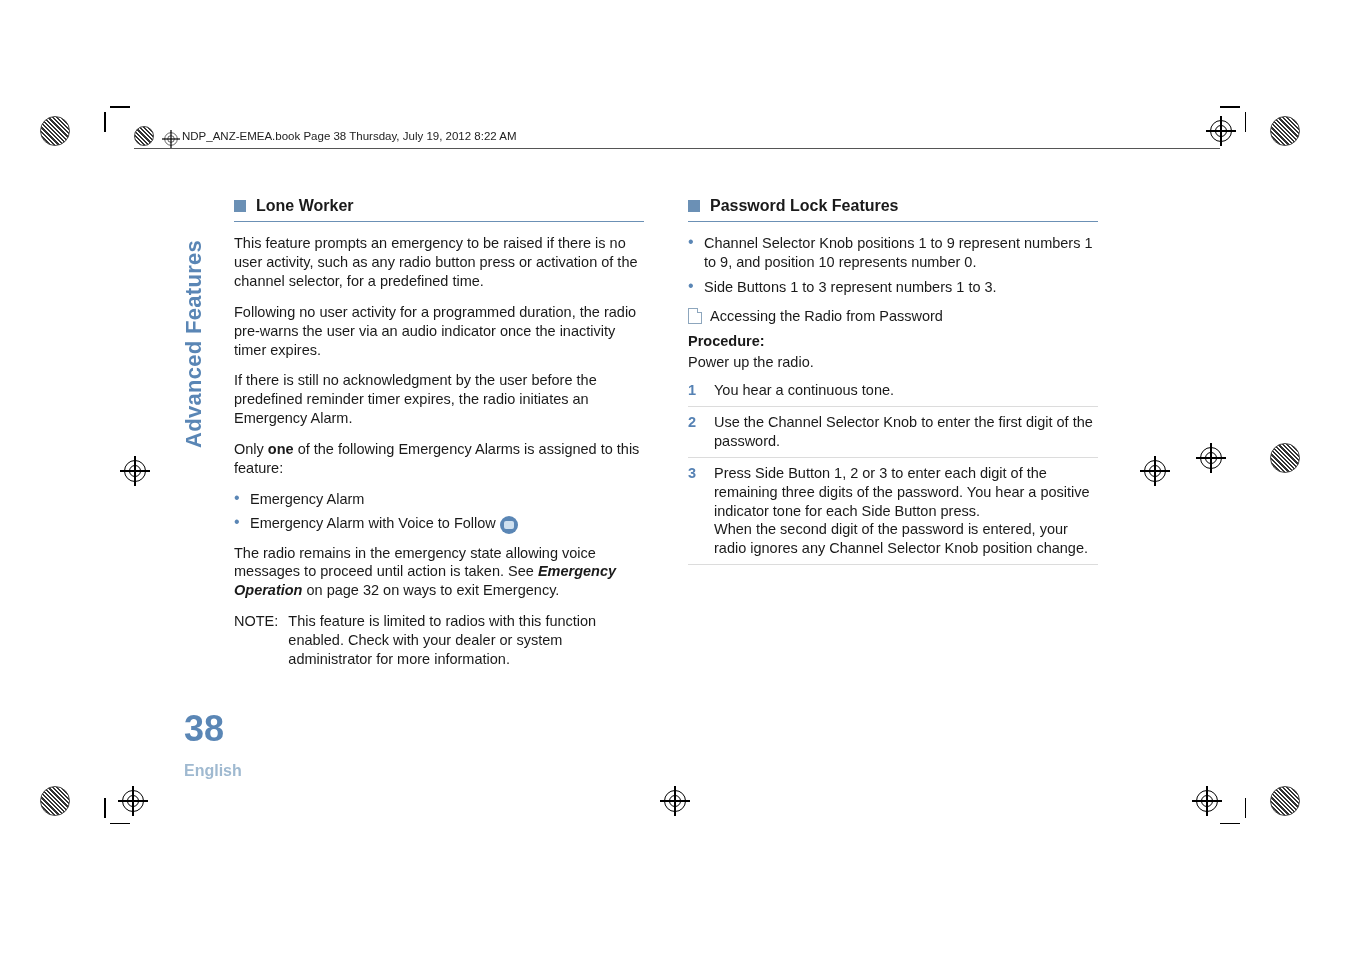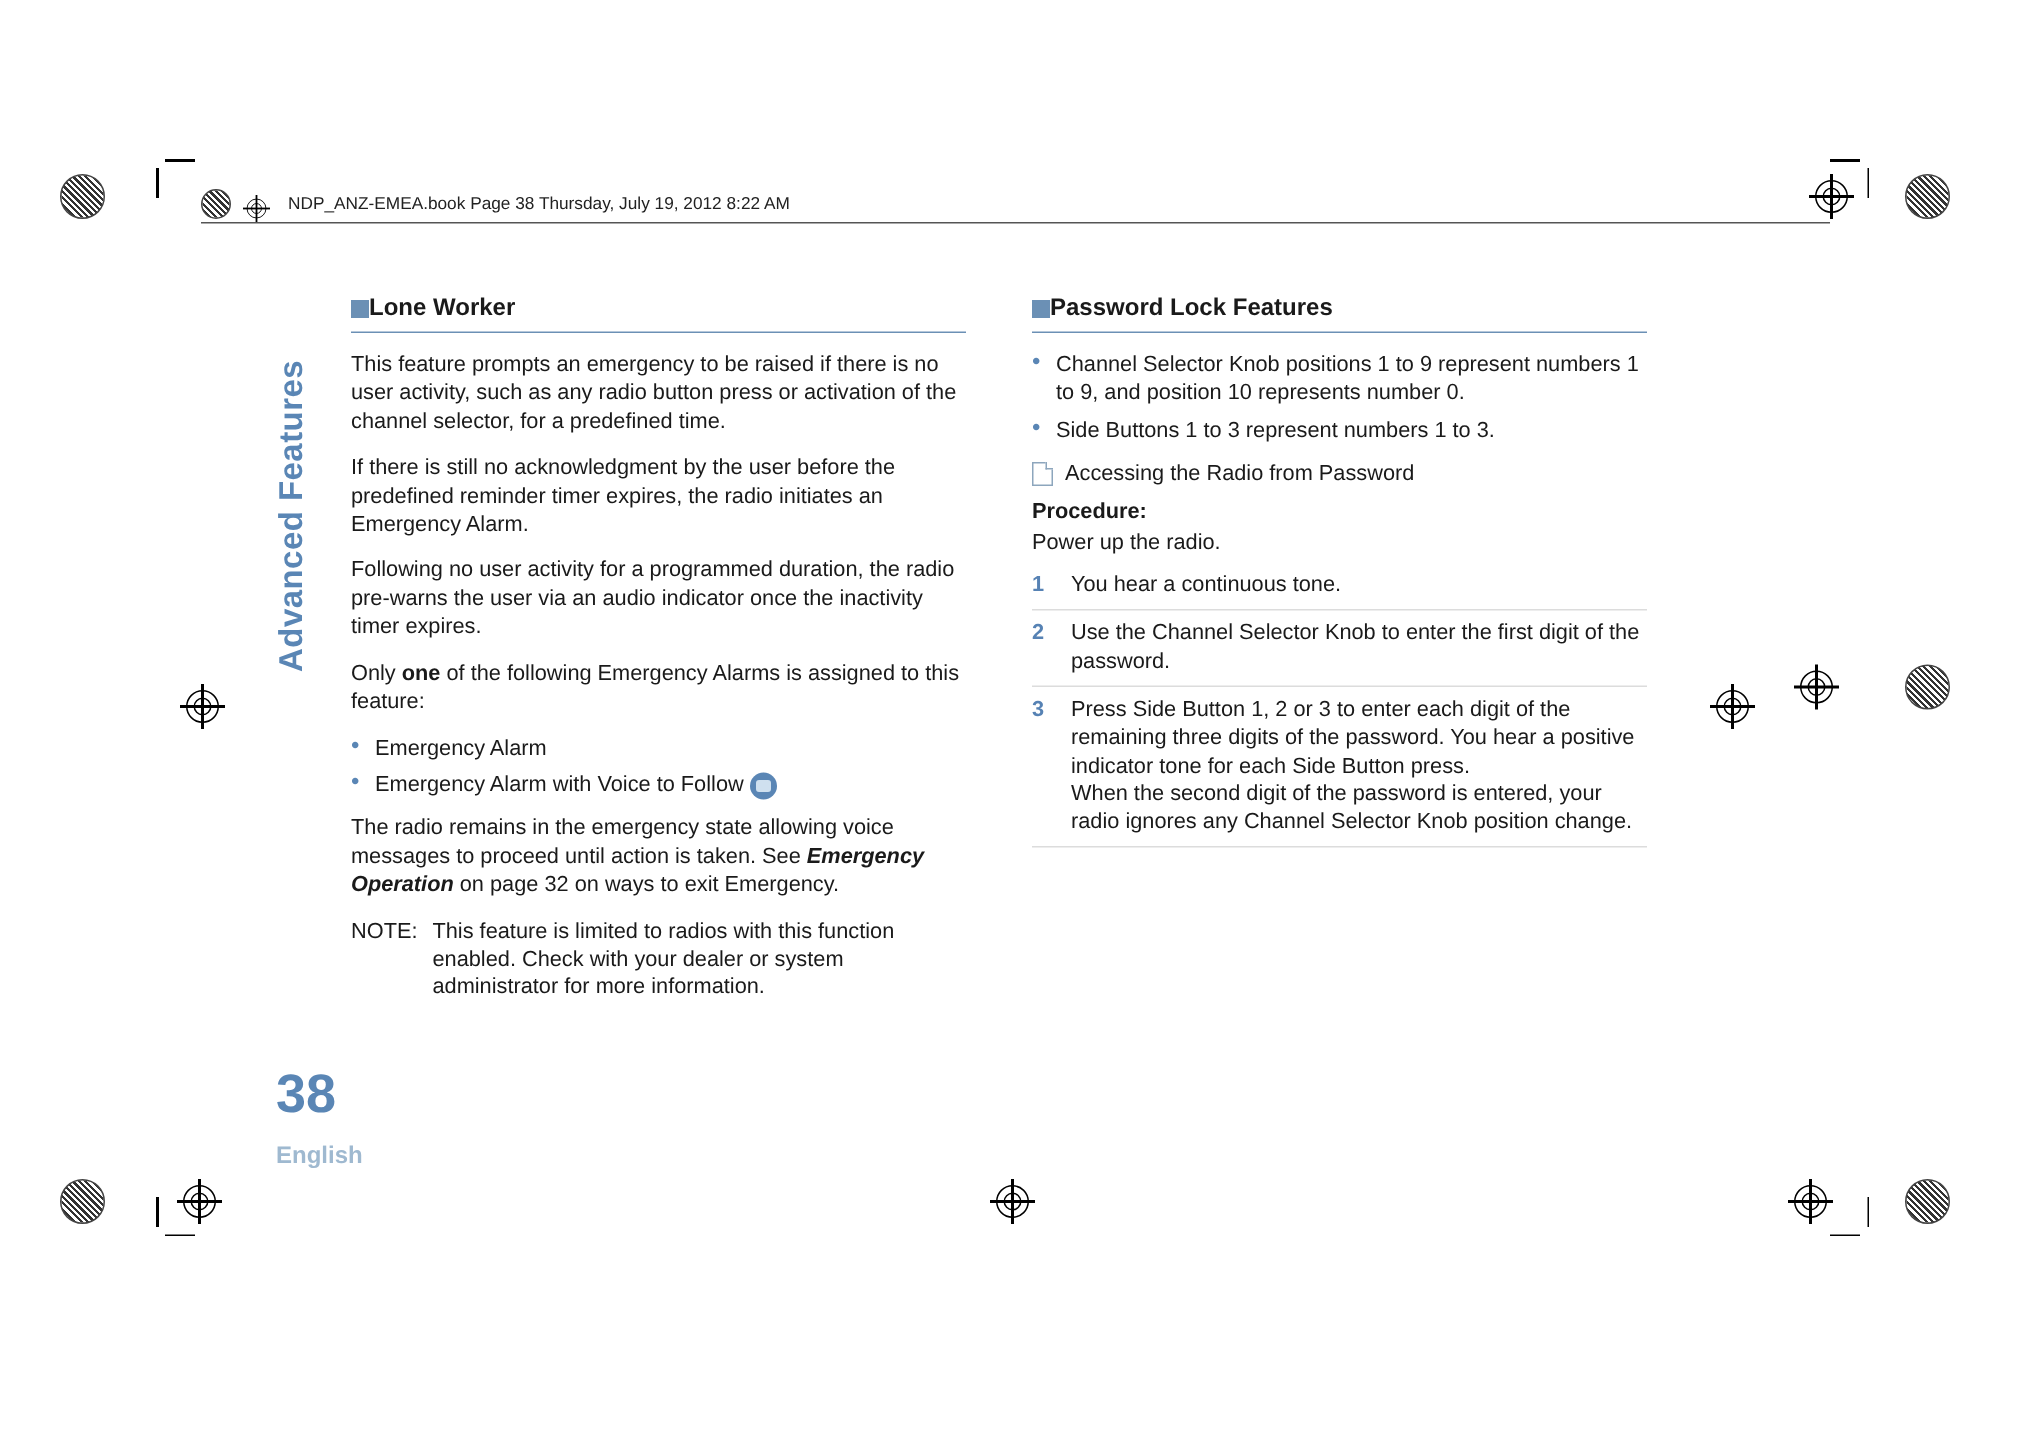--- a/index.html
+++ b/index.html
@@ -34,30 +34,30 @@
     background: repeating-linear-gradient(45deg,#333 0 1.5px,#fff 1.5px 3px);
     border: 1px solid #444;
   }
   .header-bar {
     position: absolute;
     top: 126px; left: 134px; right: 130px;
     border-bottom: 1.5px solid #555;
     padding-bottom: 2px;
     font-size: 11.5px;
     color: #222;
-    display: flex; align-items: center; gap: 10px;
+    display: flex; align-items: center; gap: 0;
   }
   .header-bar .reg-left { display:flex; align-items:center; gap:8px; }
   .columns {
     position:absolute; top:196px; left:234px; right:252px;
     display:flex; gap:44px;
   }
   .col { flex:1; }
   .section-hd {
-    display:flex; align-items:center; gap:0;
+    display:flex; align-items:center; gap:10px;
     margin-bottom: 4px;
   }
   .section-hd .sq { width:12px; height:12px; background:#6b90b5; }
   .section-hd .title { font-weight:bold; font-size:16px; }
   .section-rule { height:1.5px; background:linear-gradient(to right,#6b90b5,#6b90b5); margin-bottom:12px; }
   .para { margin-bottom: 12px; }
   .bullets { list-style:none; margin-bottom:10px; }
   .bullets li { position:relative; padding-left:16px; margin-bottom:6px; }
   .bullets li::before {
     content:"•"; position:absolute; left:0; top:0; color:#5a86b5; font-size:16px; line-height:1;
@@ -186,22 +186,22 @@
 <div class="columns">
 
   <div class="col">
     <div class="section-hd">
       <div class="sq"></div>
       <div class="title">Lone Worker</div>
     </div>
     <div class="section-rule"></div>
 
     <p class="para">This feature prompts an emergency to be raised if there is no user activity, such as any radio button press or activation of the channel selector, for a predefined time.</p>
+    <p class="para">Following no user activity for a programmed duration, the radio pre-warns the user via an audio indicator once the inactivity timer expires.</p>
     <p class="para">If there is still no acknowledgment by the user before the predefined reminder timer expires, the radio initiates an Emergency Alarm.</p>
-    <p class="para">Following no user activity for a programmed duration, the radio pre-warns the user via an audio indicator once the inactivity timer expires.</p>
     <p class="para">
       <span>Only </span><span class="bold">one</span><span> of the following Emergency Alarms is assigned to this feature:</span>
     </p>
 
     <ul class="bullets">
       <li><span>Emergency Alarm</span></li>
       <li><span>Emergency Alarm with Voice to Follow</span><span class="inline-icon"></span></li>
     </ul>
 
     <p class="para">

